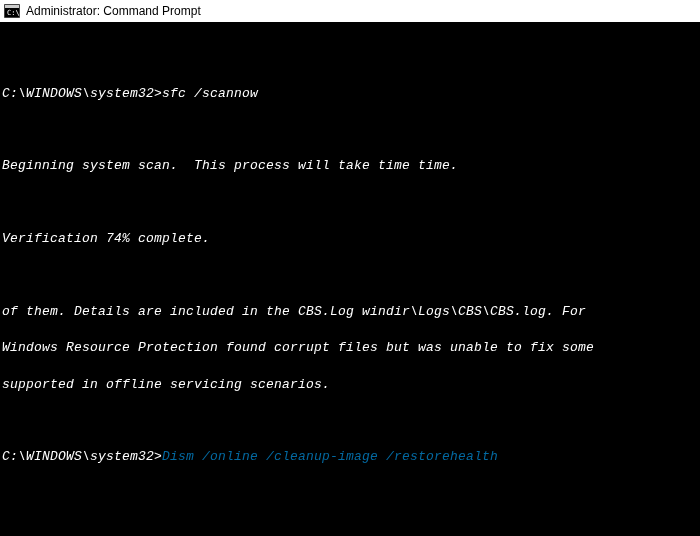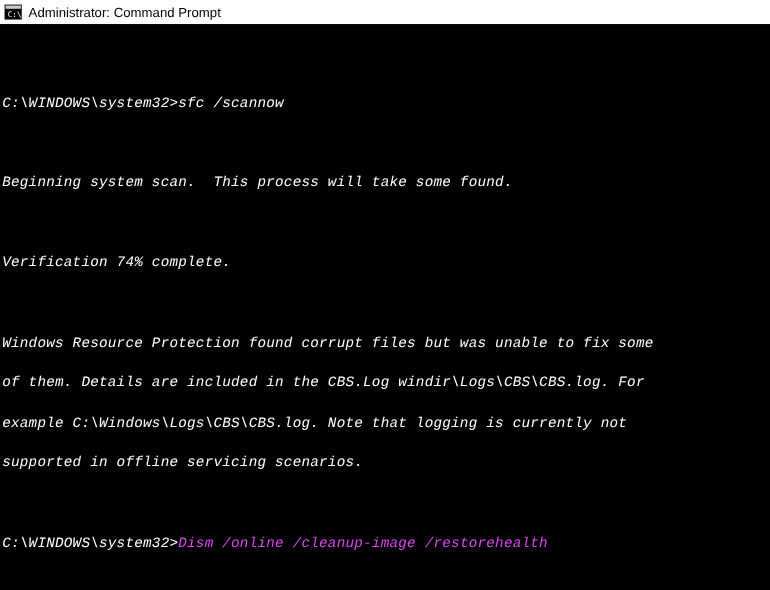--- a/index.html
+++ b/index.html
@@ -43,21 +43,21 @@
       font-size: 13px;
       line-height: 1.4;
       white-space: pre-wrap;
       font-family: Consolas, 'Courier New', monospace;
       letter-spacing: 0.2px;
     }
     .prompt {
       color: #fff;
     }
     .cmd-yellow {
-      color: #d946ef;
+      color: #0369a1;
     }
     .line {
       display: block;
       font-style: italic;
     }
   </style>
 </head>
 <body>
 
 <div class="titlebar">
@@ -68,27 +68,26 @@
       <text x="3" y="11" font-size="7" fill="#fff" font-family="monospace">C:\</text>
     </svg>
   </span>
   <span>Administrator: Command Prompt</span>
 </div>
 
 <div class="terminal">
 <span class="line"> </span>
 <span class="line"><span class="prompt">C:\WINDOWS\system32&gt;</span><span>sfc /scannow</span></span>
 <span class="line"> </span>
-<span class="line">Beginning system scan.  This process will take some found.</span>
+<span class="line">Beginning system scan.  This process will take time time.</span>
 <span class="line"> </span>
 <span class="line">Verification 74% complete.</span>
 <span class="line"> </span>
+<span class="line">of them. Details are included in the CBS.Log windir\Logs\CBS\CBS.log. For</span>
 <span class="line">Windows Resource Protection found corrupt files but was unable to fix some</span>
-<span class="line">of them. Details are included in the CBS.Log windir\Logs\CBS\CBS.log. For</span>
-<span class="line">example C:\Windows\Logs\CBS\CBS.log. Note that logging is currently not</span>
 <span class="line">supported in offline servicing scenarios.</span>
 <span class="line"> </span>
 <span class="line"><span class="prompt">C:\WINDOWS\system32&gt;</span><span class="cmd-yellow">Dism /online /cleanup-image /restorehealth</span></span>
 
 
 
 
 
 
 

